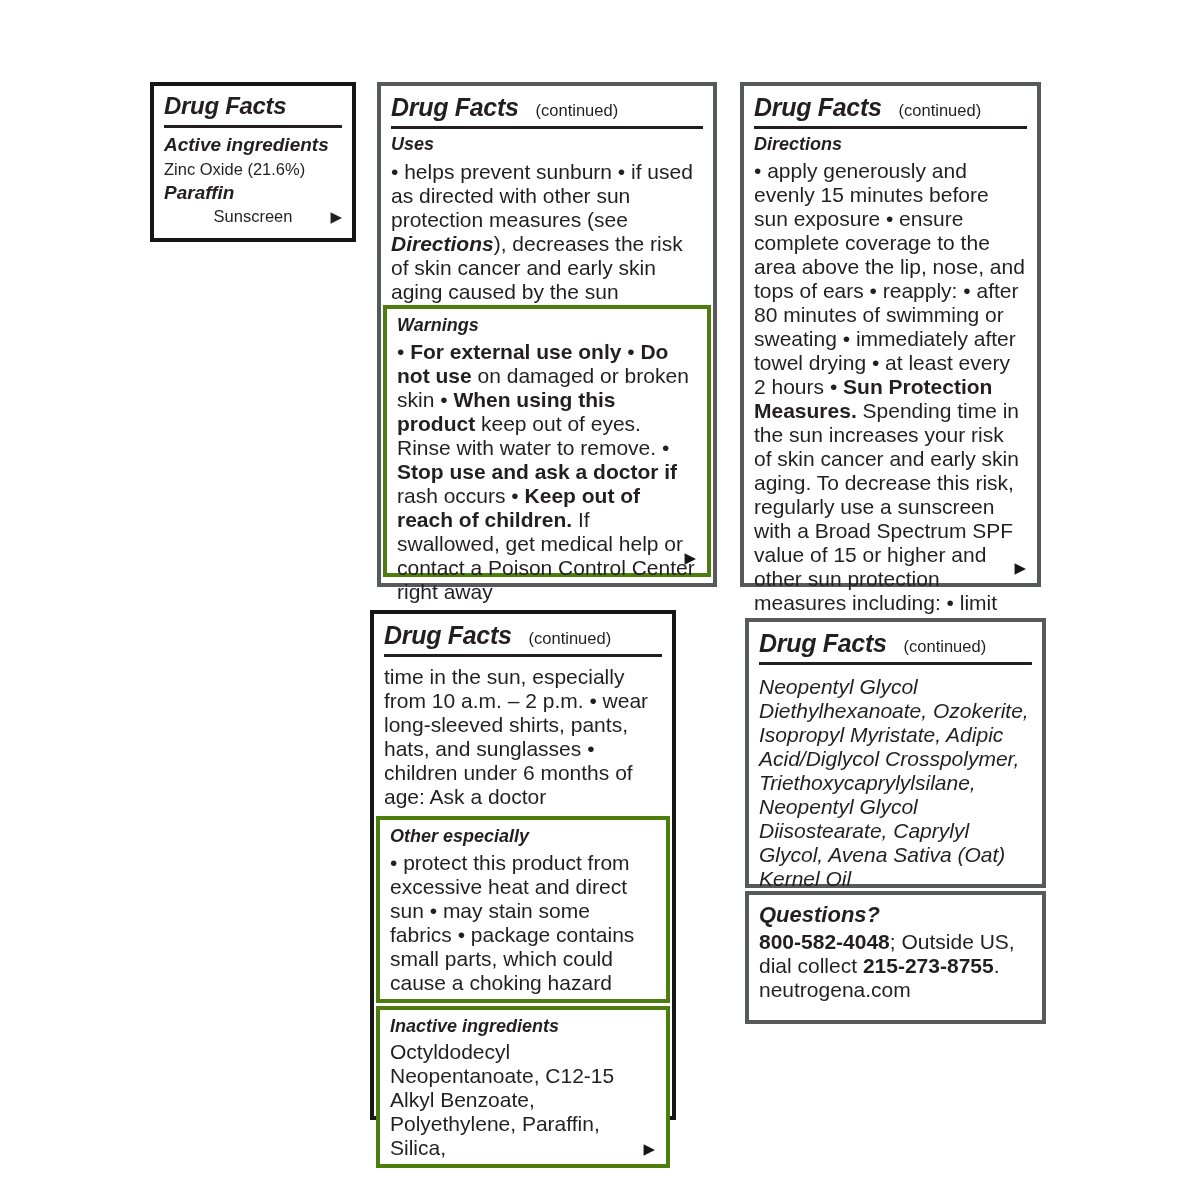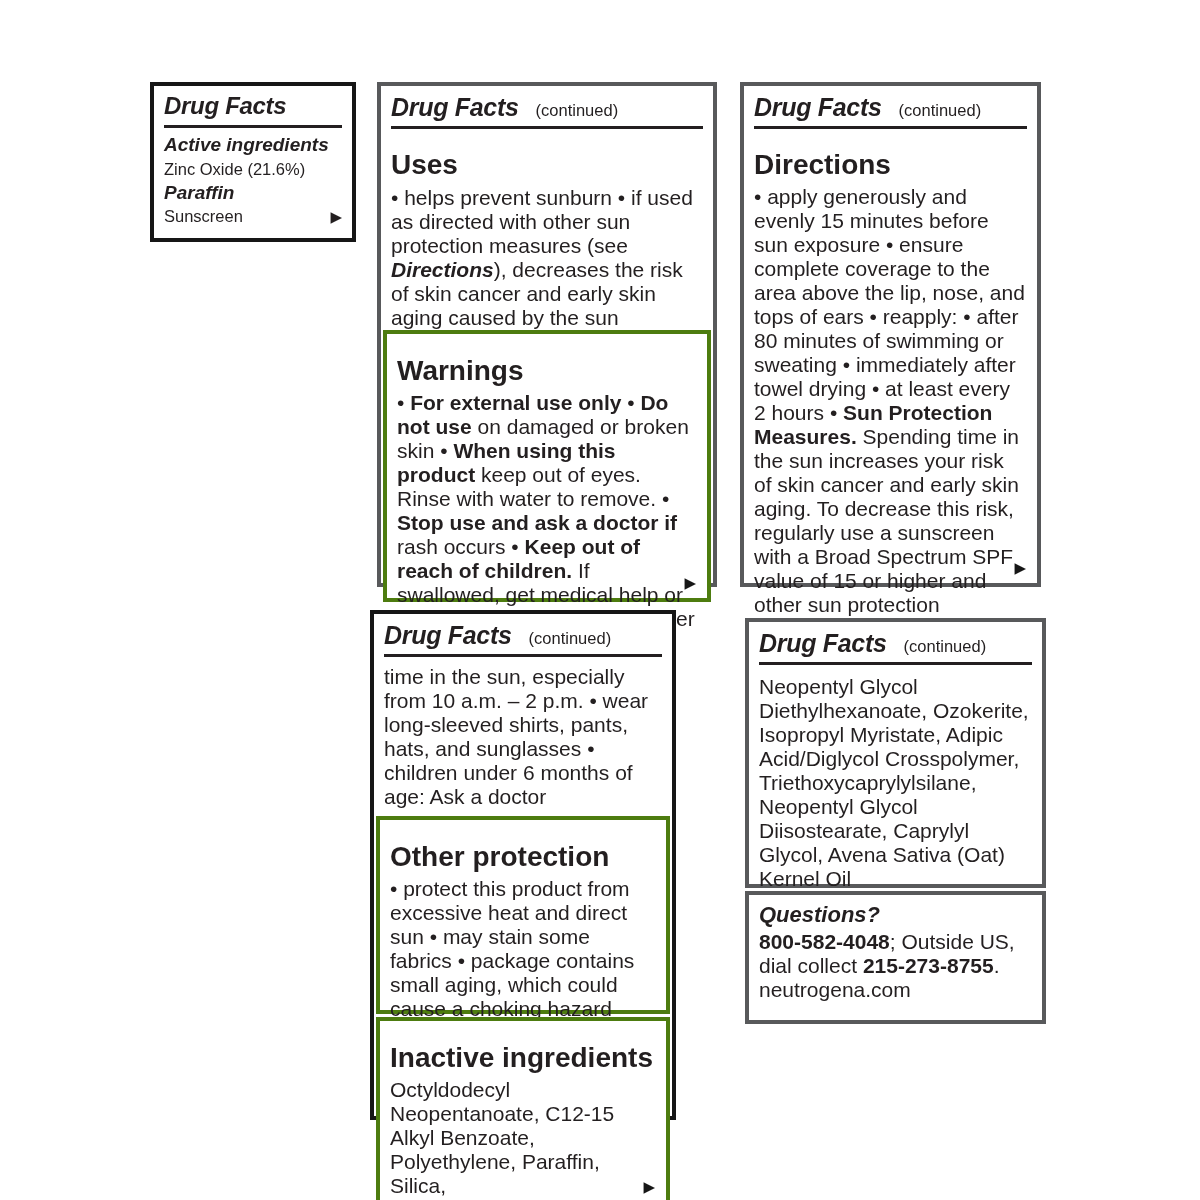--- a/index.html
+++ b/index.html
@@ -15,40 +15,40 @@
   .panel { position:absolute; background:#ffffff; }
   .bd-black { border:4px solid #161616; }
   .bd-gray  { border:4px solid #58595b; }
 
   .inner { padding:7px 10px 6px 10px; height:100%; display:flex; flex-direction:column; position:relative; }
 
   .df-title { font-style:italic; font-weight:bold; font-size:25px; line-height:1.12; letter-spacing:-0.3px; white-space:nowrap; }
   .df-title .continued { font-style:normal; font-weight:normal; font-size:16.5px; letter-spacing:0; margin-left:17px; }
   .title-rule { border:0; border-top:3px solid #231f20; margin:5px 0 4px 0; }
 
-  .sec-head { font-weight:bold; font-size:28px; line-height:1.25; margin:14px 0 3px 0; }
+  .sec-head { font-style:italic; font-weight:bold; font-size:18px; line-height:1.25; margin:0 0 3px 0; }
   .body-text { font-size:21px; line-height:24px; }
   .b { font-weight:bold; }
   .i { font-style:italic; }
 
   .arrow { position:absolute; right:11px; bottom:8px; font-size:15px; line-height:1; color:#161616; }
 
   
   #p1 { left:150px; top:82px;  width:206px; height:160px; }
   #p2 { left:377px; top:82px;  width:340px; height:505px; }
   #p3 { left:740px; top:82px;  width:301px; height:505px; }
   #p4 { left:370px; top:610px; width:306px; height:510px; }
   #p5 { left:745px; top:618px; width:301px; height:270px; }
   #p6 { left:745px; top:891px; width:301px; height:133px; }
 
   
   #p1 .df-title { font-size:24px; }
   #p1 .mini-head { font-style:italic; font-weight:bold; font-size:19px; line-height:1.35; }
   #p1 .mini-val  { font-size:16.5px; line-height:1.35; }
-  #p1 .purpose-row { display:flex; justify-content:space-between; align-items:center; }
+  #p1 .purpose-row { display:flex; justify-content:flex-end; align-items:center;gap:38px; }
   #p1 .purpose-row .tri { font-size:15px; line-height:1; }
 
   
   .sub-box { border:4px solid #4d7c0f; background:#ffffff; position:relative; }
   #p2 .warnings-box { margin:10px -8px 0 -8px; margin-top:auto; height:272px; padding:5px 10px 6px 10px; }
   #p2 .uses-body { margin-top:1px; }
 
   
   #p4 .inner4 { height:100%; display:flex; flex-direction:column; position:relative; }
   #p4 .sec-a { padding:7px 10px 4px 10px; }
@@ -107,38 +107,38 @@
   <div id="p4" class="panel bd-black">
     <div class="inner4">
       <div class="sec-a">
         <div class="df-title">
           <span>Drug Facts</span><span class="continued">(continued)</span>
         </div>
         <hr class="title-rule">
         <div class="body-text" style="margin-top:8px;">time in the sun, especially from 10 a.m. – 2 p.m.  • wear long-sleeved shirts, pants, hats, and sunglasses  • children under 6 months of age: Ask a doctor</div>
       </div>
       <div class="sub-box box-b">
-        <div class="sec-head">Other protection</div>
-        <div class="body-text">• protect this product from excessive heat and direct sun • may stain some fabrics  • package contains small aging, which could cause a choking hazard</div>
+        <div class="sec-head">Other especially</div>
+        <div class="body-text">• protect this product from excessive heat and direct sun • may stain some fabrics  • package contains small parts, which could cause a choking hazard</div>
       </div>
       <div class="sub-box box-c">
         <div class="sec-head">Inactive ingredients</div>
         <div class="body-text">Octyldodecyl Neopentanoate, C12-15 Alkyl Benzoate, Polyethylene, Paraffin, Silica,</div>
         <span class="arrow">▶</span>
       </div>
     </div>
   </div>
 
   <div id="p5" class="panel bd-gray">
     <div class="inner">
       <div class="df-title">
         <span>Drug Facts</span><span class="continued">(continued)</span>
       </div>
       <hr class="title-rule">
-      <div class="body-text" style="margin-top:6px;">Neopentyl Glycol Diethylhexanoate, Ozokerite, Isopropyl Myristate, Adipic Acid/Diglycol Crosspolymer, Triethoxycaprylylsilane, Neopentyl Glycol Diisostearate, Caprylyl Glycol, Avena Sativa (Oat) Kernel Oil</div>
+      <div class="body-text" style="margin-top:6px;font-style:italic;">Neopentyl Glycol Diethylhexanoate, Ozokerite, Isopropyl Myristate, Adipic Acid/Diglycol Crosspolymer, Triethoxycaprylylsilane, Neopentyl Glycol Diisostearate, Caprylyl Glycol, Avena Sativa (Oat) Kernel Oil</div>
     </div>
   </div>
 
   <div id="p6" class="panel bd-gray">
     <div class="inner">
       <div class="q-head">Questions?</div>
       <div class="body-text"><span class="b">800-582-4048</span><span>; Outside US, dial collect </span><span class="b">215-273-8755</span><span>. neutrogena.com</span></div>
     </div>
   </div>
 

